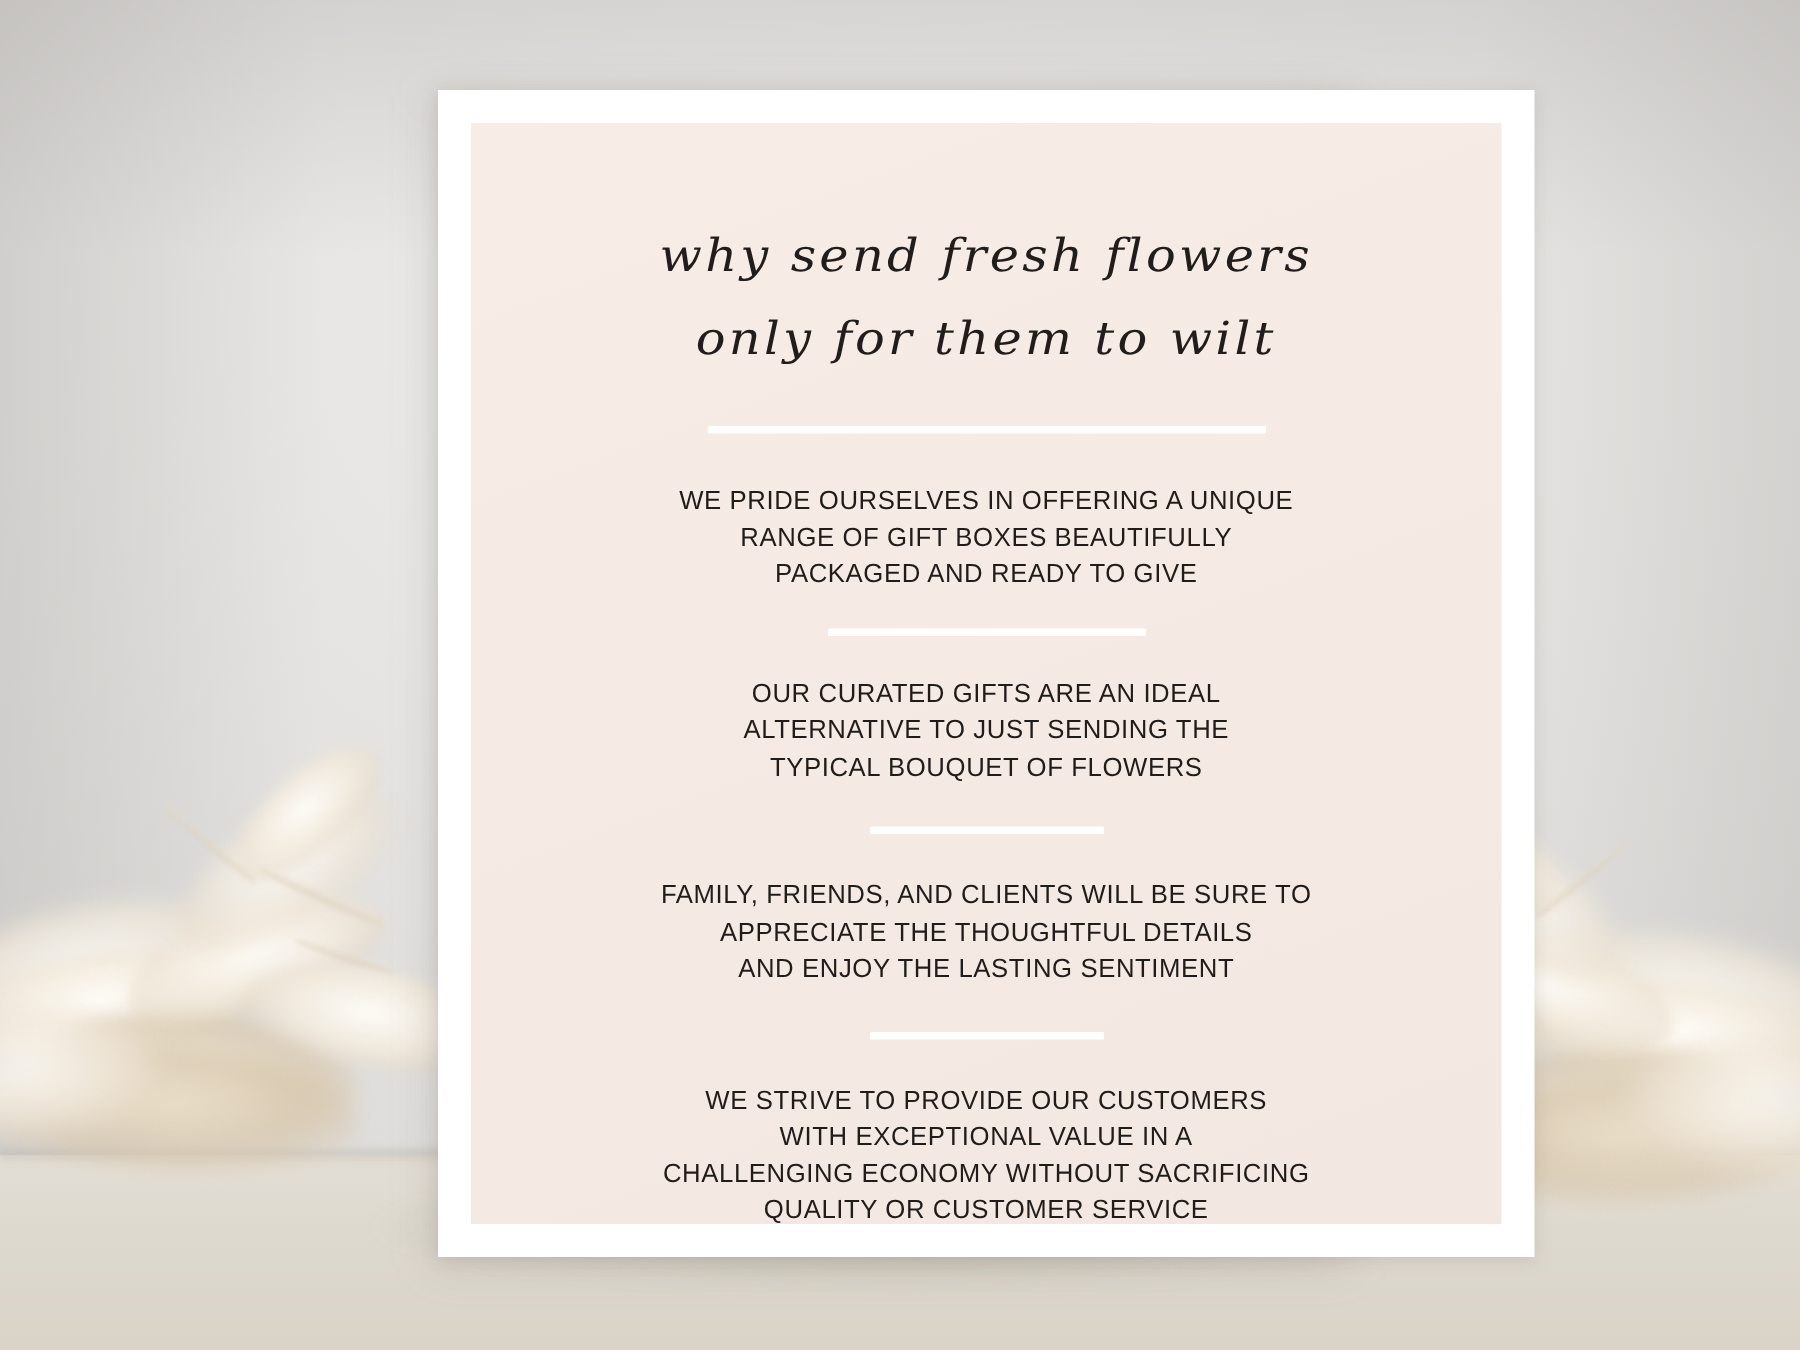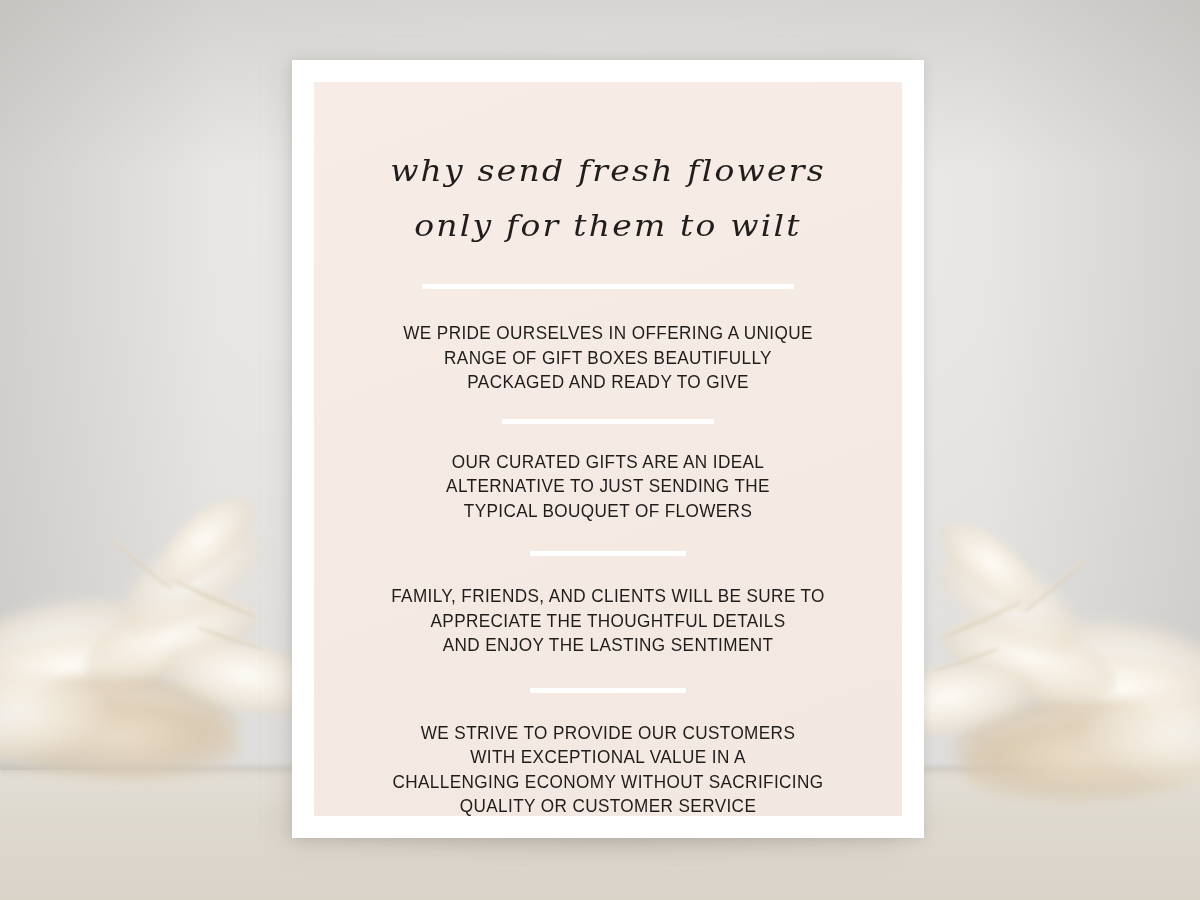--- a/index.html
+++ b/index.html
@@ -93,21 +93,21 @@
     position: absolute;
     left: 288px; top: 64px;
     width: 612px;
     height: 780px;
     background: rgba(120,114,104,0.18);
     filter: blur(14px);
   }
   .card {
     position: absolute;
     left: 292px; top: 60px;
-    width: 632px;
+    width: 731px;
     height: 778px;
     background: #ffffff;
     box-shadow: 0 2px 10px rgba(140,134,124,0.25);
   }
   .card-inner {
     position: absolute;
     left: 22px; top: 22px;
     right: 22px; bottom: 22px;
     background: linear-gradient(160deg, #f7ece6 0%, #f6ebe4 40%, #f3e8e1 100%);
     overflow: hidden;

